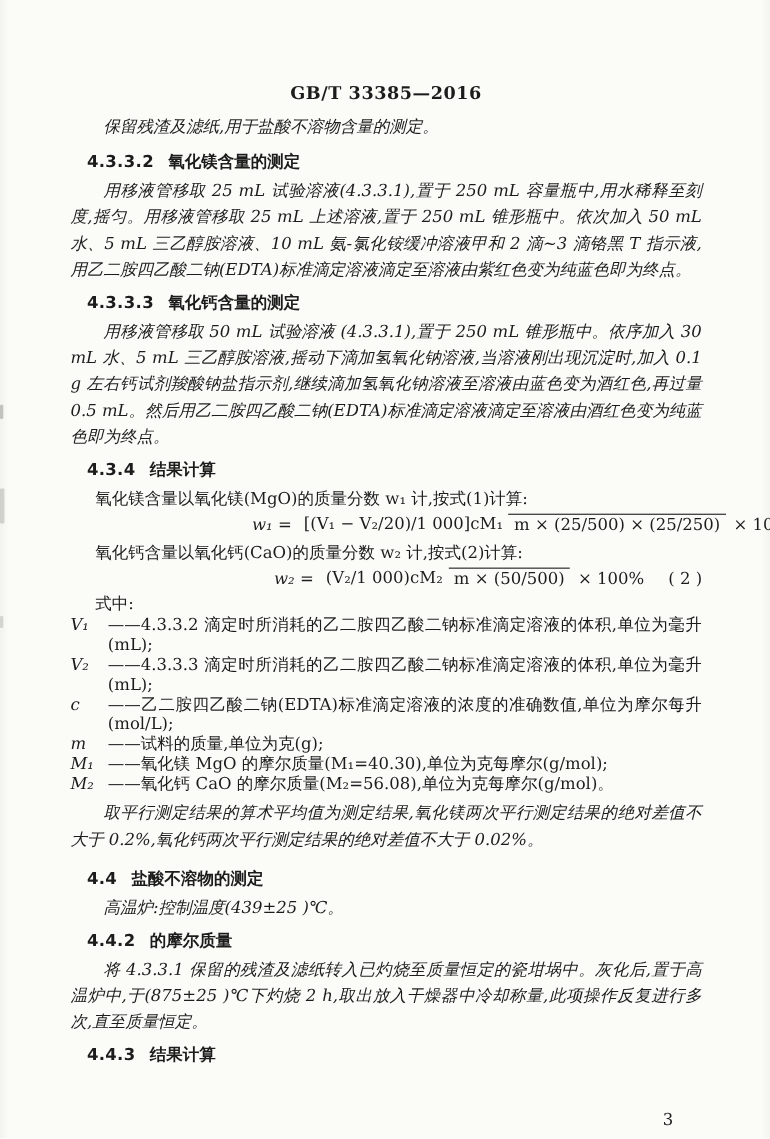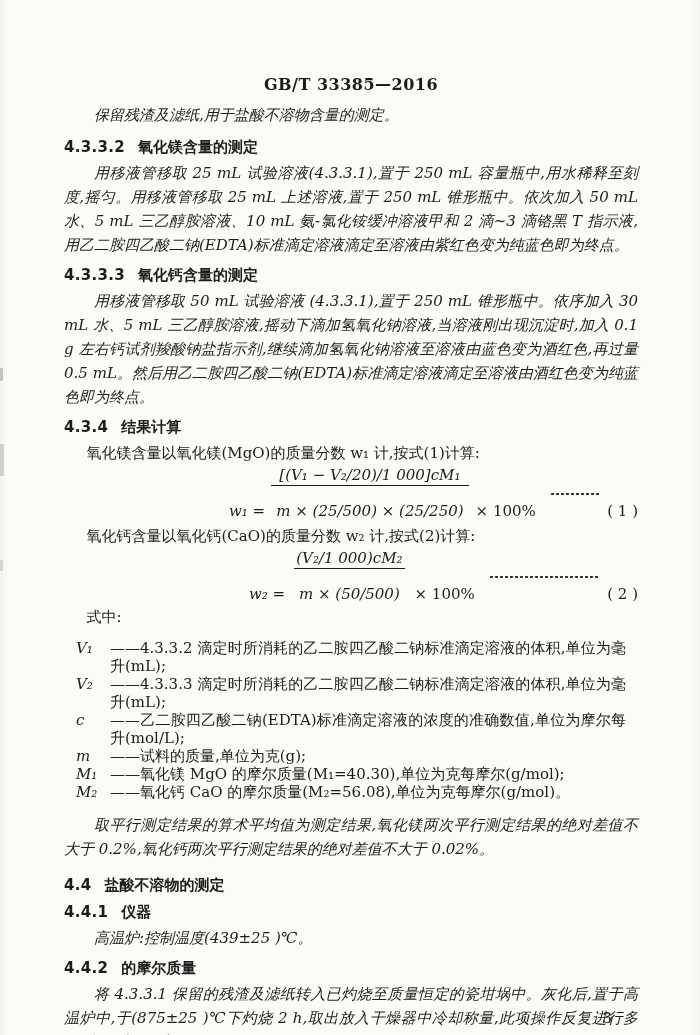--- a/index.html
+++ b/index.html
@@ -17,38 +17,38 @@
   }
   .para{margin:0;line-height:24px;text-align:justify;text-indent:2em;font-style:italic;}
   .intro{margin-top:10px;}
   .body-para{margin-top:4px;}
   .heading{
     display:flex;margin:10px 0 5px;font-weight:700;font-size:15px;line-height:17px;
     font-family:"DejaVu Sans","Liberation Sans",sans-serif;
   }
   .heading.big-gap{margin-top:16px;}
   .heading.first{margin-top:12px;}
-  .h-num{margin-right:13px;letter-spacing:.3px;white-space:nowrap;}
+  .h-num{margin-right:13px;letter-spacing:.3px;white-space:nowrap;margin-left:15px;}
   .eq-intro{margin:2px 0 0;line-height:24px;text-indent:1.5em;text-align:justify;}
   .formula{display:flex;align-items:flex-end;margin:2px 0 4px;line-height:17px;}
   .f1{padding-left:165px;}
   .f2{padding-left:185px;}
   .f-lhs{font-style:italic;margin-right:6px;white-space:nowrap;}
-  .frac{display:inline-flex;flex-direction:column;align-items:center;font-style:italic;text-align:center;}
+  .frac{display:inline-flex;flex-direction:row;align-items:center;text-align:center;}
   .frac .num{padding:0 5px 1px;white-space:nowrap;}
-  .frac .den{border-top:1.4px solid #1c1c1c;padding:17px 5px 0;white-space:nowrap;}
+  .frac .den{border-top:1.4px solid #1c1c1c;padding:1px 5px 0;white-space:nowrap;}
   .f-mult{margin-left:7px;white-space:nowrap;}
   .leader{
     flex:1;height:4px;margin:0 8px 0 14px;align-self:center;
     background-image:radial-gradient(circle,#2a2a2a 1.1px,transparent 1.3px);
     background-size:5px 4px;background-repeat:repeat-x;background-position:0 50%;
   }
   .f-no{white-space:nowrap;}
   .where{margin:4px 0 0;line-height:20px;text-indent:1.5em;}
-  .defs{margin:12px;}
+  .defs{margin:0;}
   .def{display:flex;line-height:18px;padding:0;}
   .def-term{flex:none;width:34px;font-style:italic;}
   .def-desc{flex:1;text-align:justify;}
   .closing{margin-top:6px;}
   .pagenum{position:absolute;bottom:8px;right:88px;font-size:15px;}
   .artifact{position:absolute;left:0;background:#9a9a96;opacity:.55;border-radius:1px;}
   .a1{top:368px;width:3px;height:13px;}
   .a2{top:444px;width:4px;height:32px;opacity:.4;}
   .a3{top:560px;width:3px;height:11px;opacity:.35;}
 </style>
@@ -131,24 +131,20 @@
     </div>
   </div>
 
   <p class="para closing">取平行测定结果的算术平均值为测定结果,氧化镁两次平行测定结果的绝对差值不大于 0.2%,氧化钙两次平行测定结果的绝对差值不大于 0.02%。</p>
 
   <div class="heading big-gap">
     <span class="h-num">4.4</span>
     <span class="h-title">盐酸不溶物的测定</span>
   </div>
 
-  <div class="heading">
-    <span class="h-num">4.4.1</span>
-    <span class="h-title">仪器</span>
-  </div>
   <p class="para body-para">高温炉:控制温度(439±25 )℃。</p>
 
   <div class="heading">
     <span class="h-num">4.4.2</span>
     <span class="h-title">的摩尔质量</span>
   </div>
   <p class="para body-para">将 4.3.3.1 保留的残渣及滤纸转入已灼烧至质量恒定的瓷坩埚中。灰化后,置于高温炉中,于(875±25 )℃下灼烧 2 h,取出放入干燥器中冷却称量,此项操作反复进行多次,直至质量恒定。</p>
 
   <div class="heading">
     <span class="h-num">4.4.3</span>

